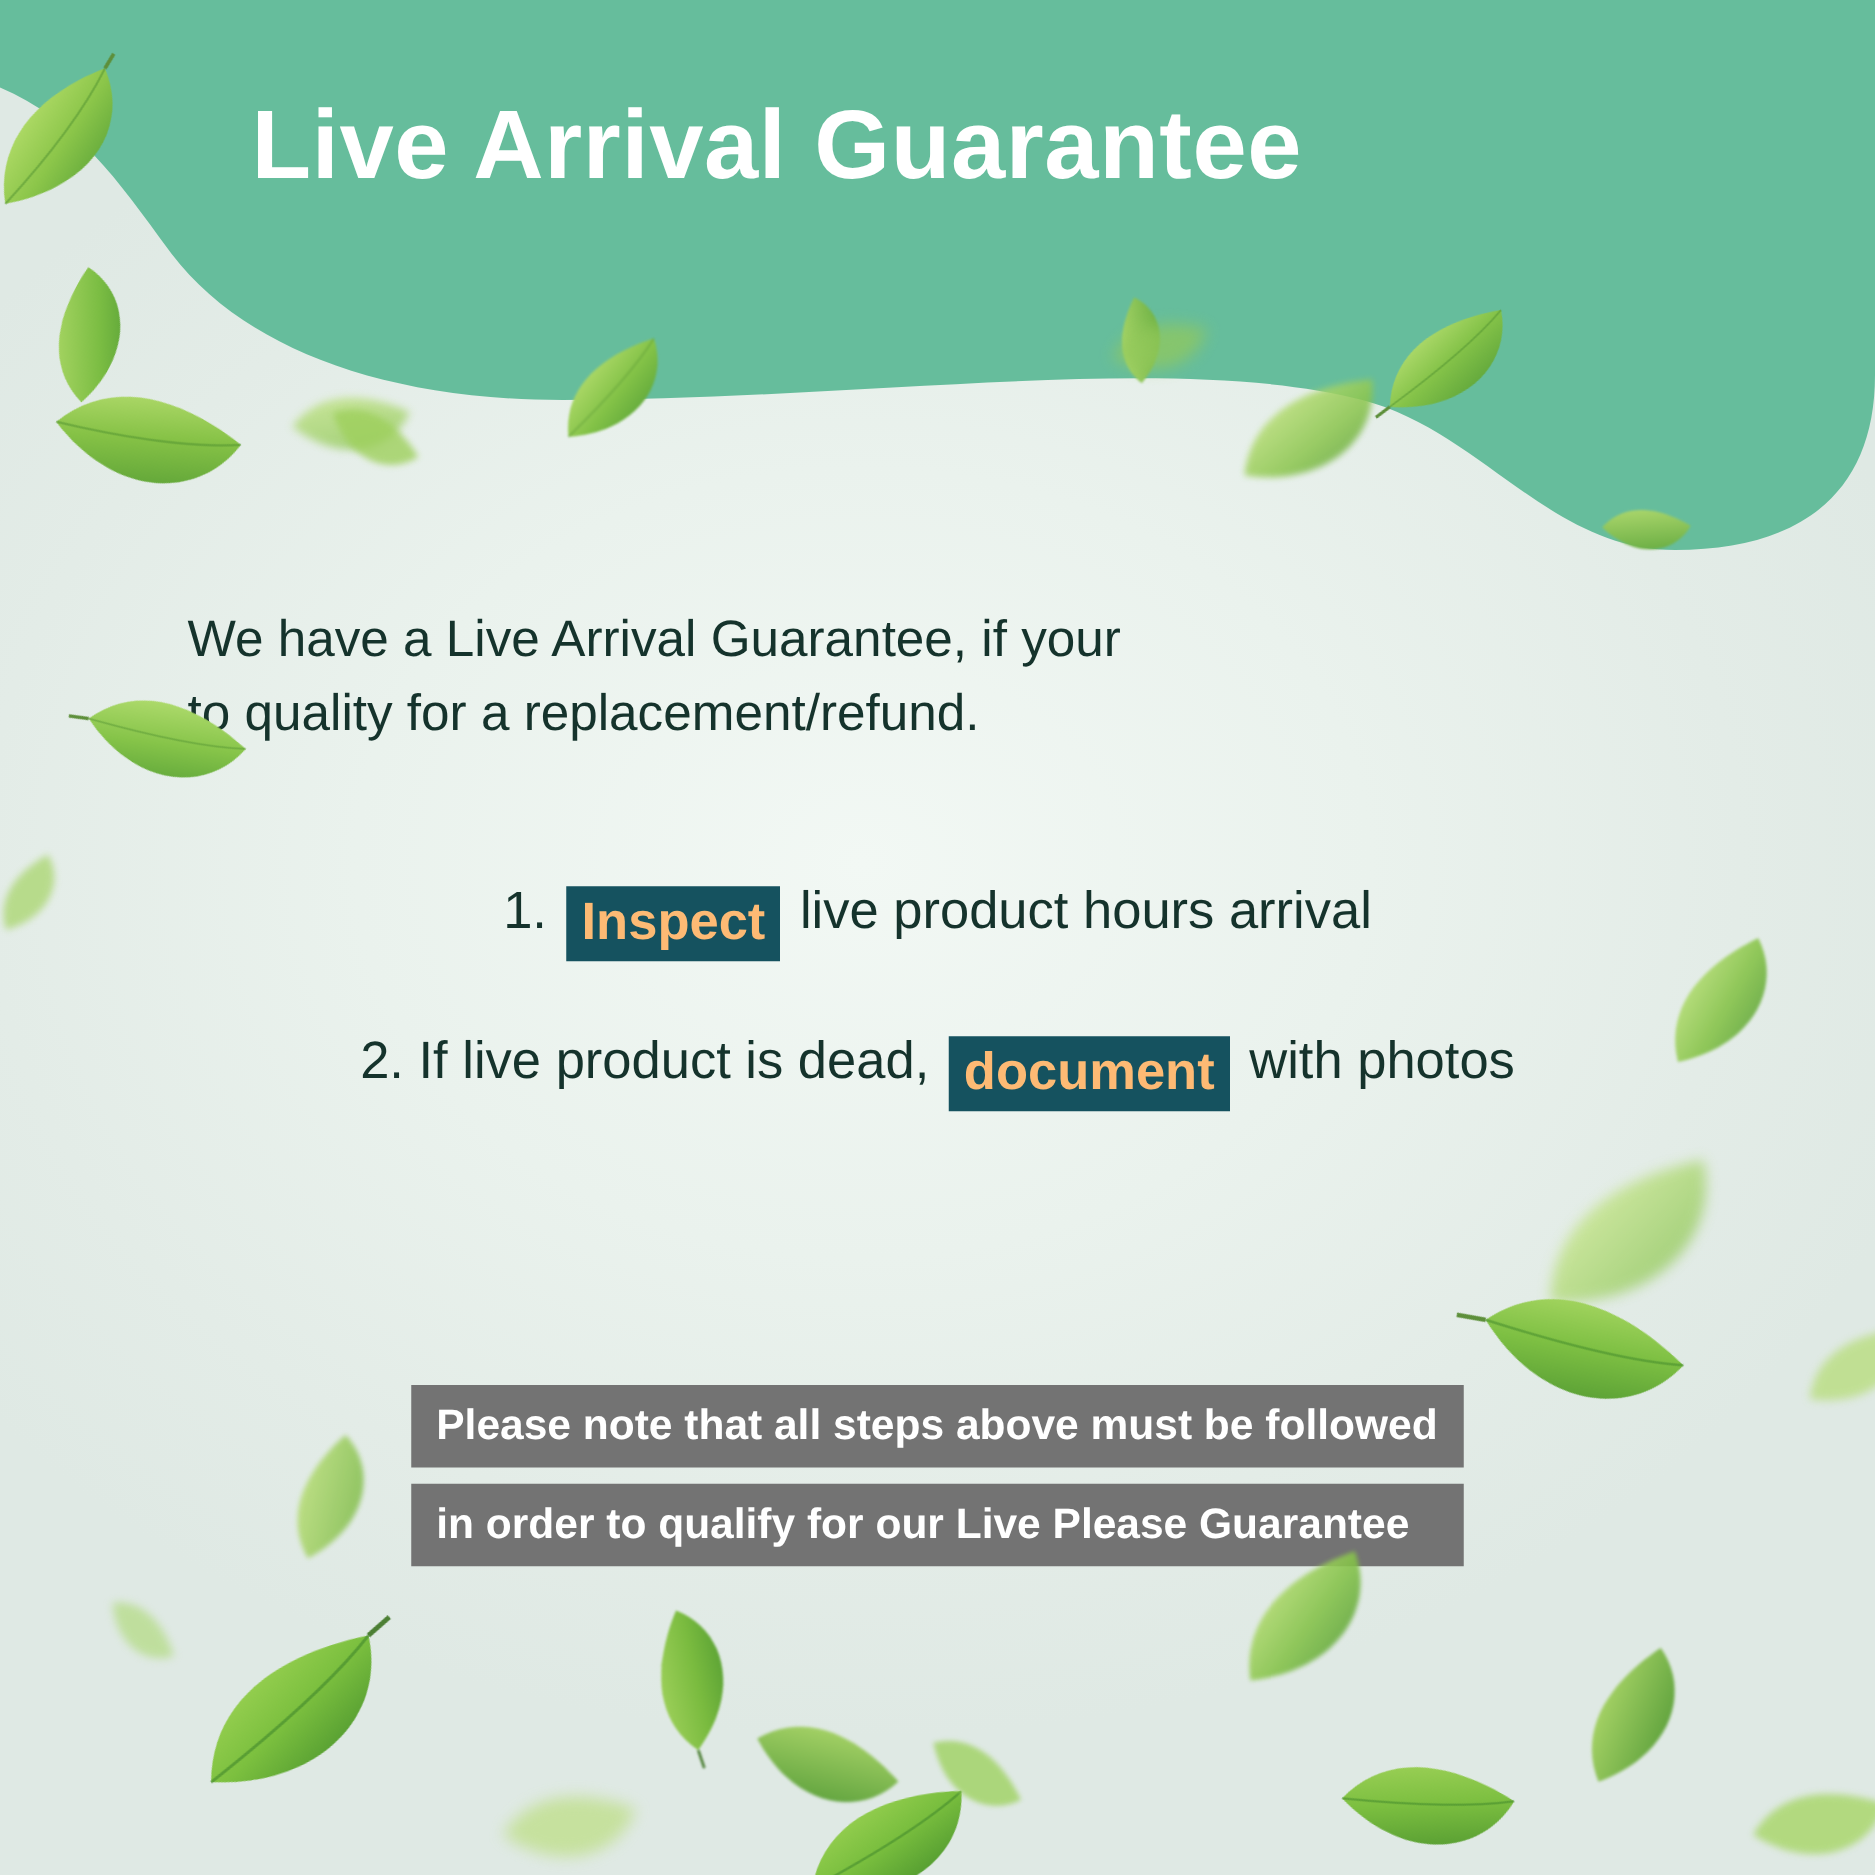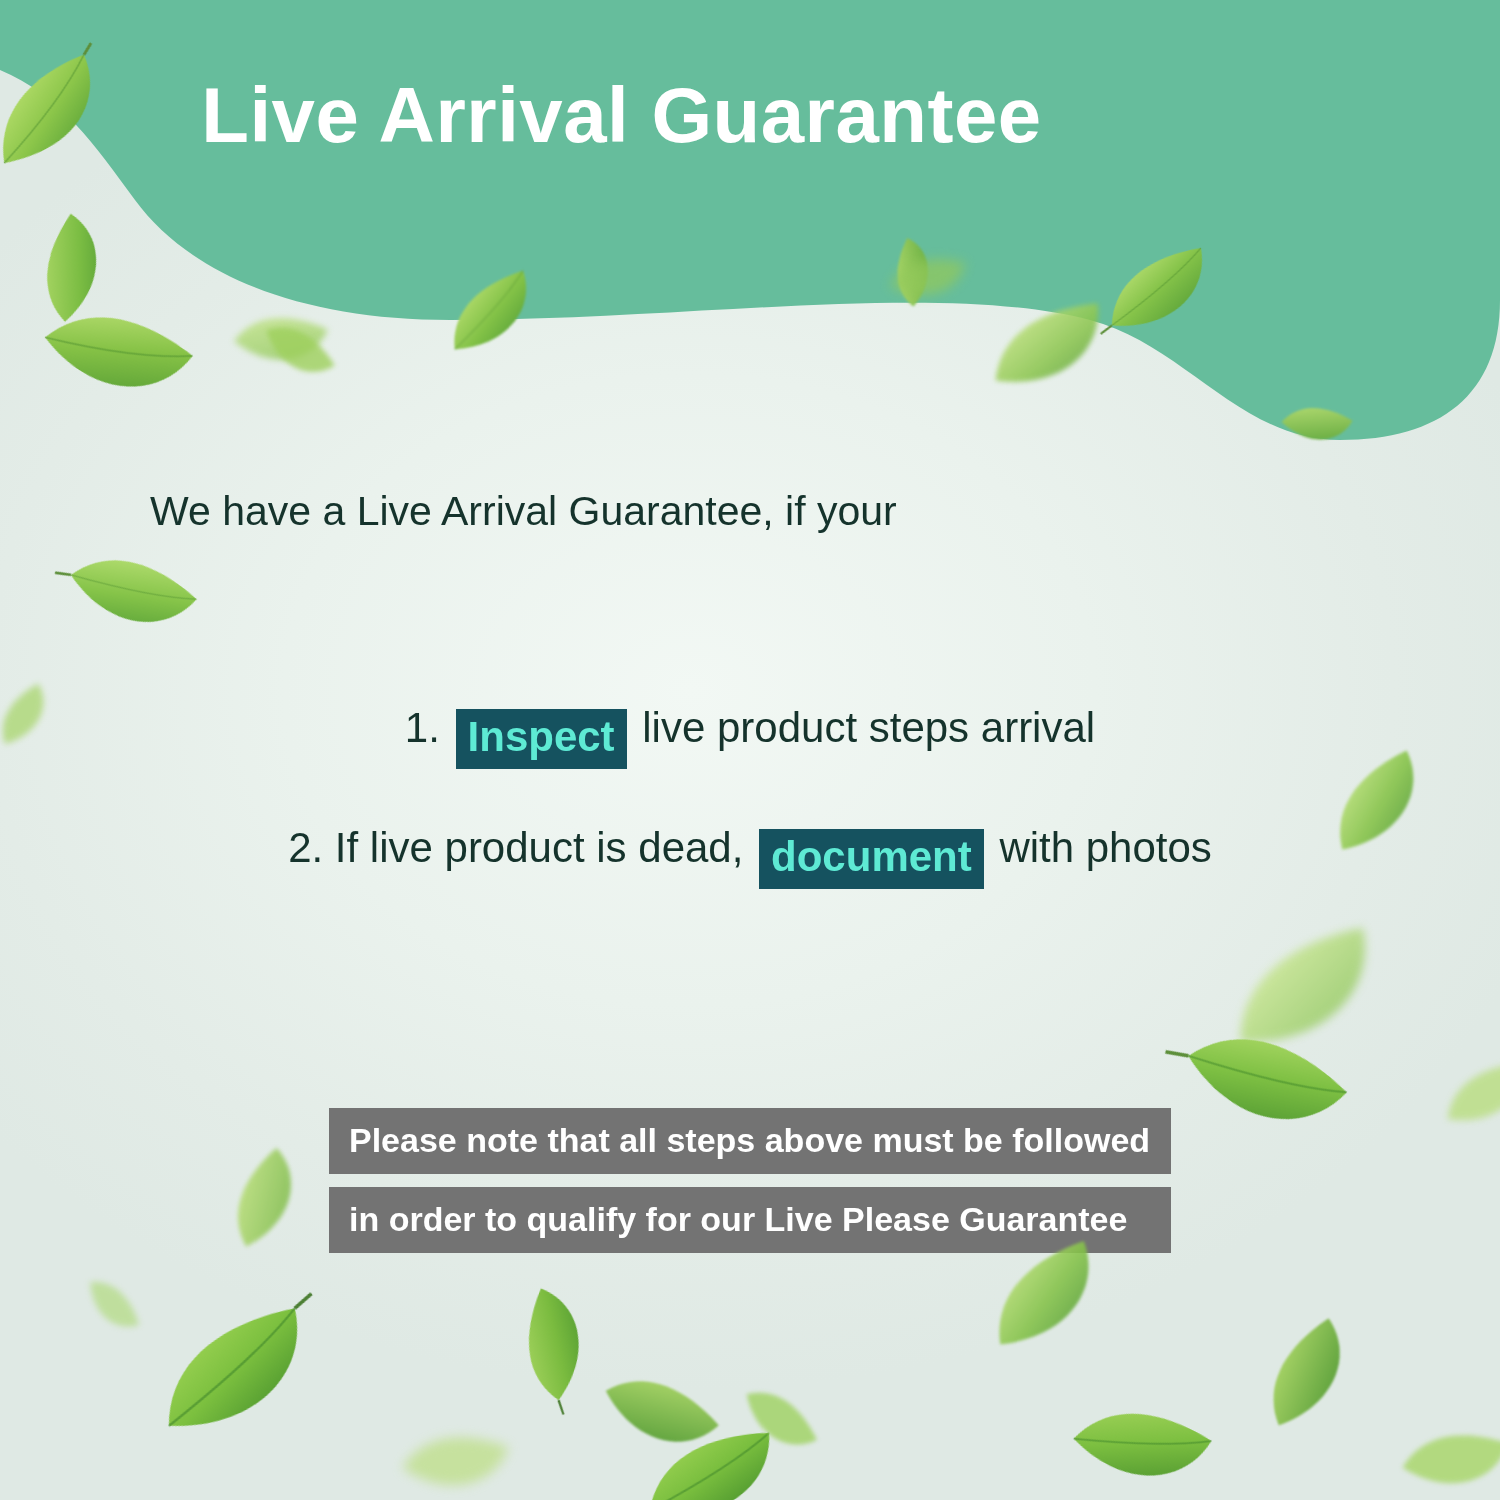--- a/index.html
+++ b/index.html
@@ -84,21 +84,21 @@
     line-height: 1.0;
     white-space: nowrap;
     margin-bottom: 0;
   }
   .step + .step { margin-top: 60px; }
   .step .num { letter-spacing: 0px; }
   .step .plain { }
   .hl {
     display: inline-block;
     background: #15525f;
-    color: #5eead4;
+    color: #fdba74;
     font-weight: bold;
     padding: 7px 12px 11px 12px;
     margin: 0 4px;
     line-height: 1.0;
     vertical-align: baseline;
     position: relative;
     top: 9px;
     text-align: right;
   }
 
@@ -478,28 +478,29 @@
   <div class="leaf" style="left:1440px; top:1060px; width:95px; height:74px; transform:rotate(-12deg); filter:blur(3.6px); opacity:0.7;">
     <svg viewBox="0 0 120 80">
         <path d="M5,57 C18,17 58,1 112,7 C108,51 62,78 5,57 Z" fill="#b4dc72"></path>
       </svg>
   </div>
 
   <div class="title">Live Arrival Guarantee</div>
 
   <div class="intro">
     <span class="line">We have a Live Arrival Guarantee, if your</span>
+    <span class="line">to quality for a replacement/refund.</span>
   </div>
 
   <div class="steps">
 
     <div class="step">
       <span class="num">1.</span>
       <span class="hl">Inspect</span>
-      <span class="plain">live product steps arrival</span>
+      <span class="plain">live product hours arrival</span>
     </div>
 
     <div class="step">
       <span class="num">2.</span>
       <span class="plain">If live product is dead,</span>
       <span class="hl">document</span>
       <span class="plain">with photos</span>
     </div>
 
 

